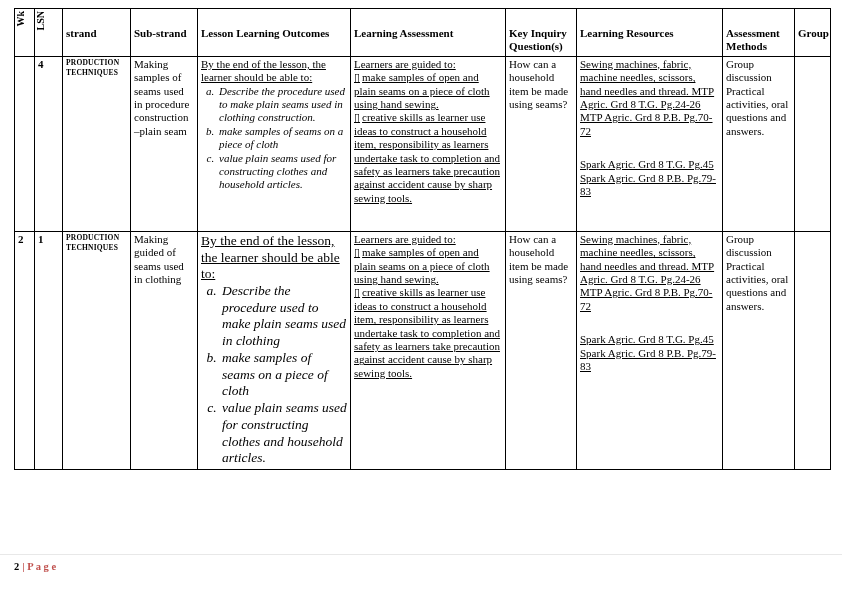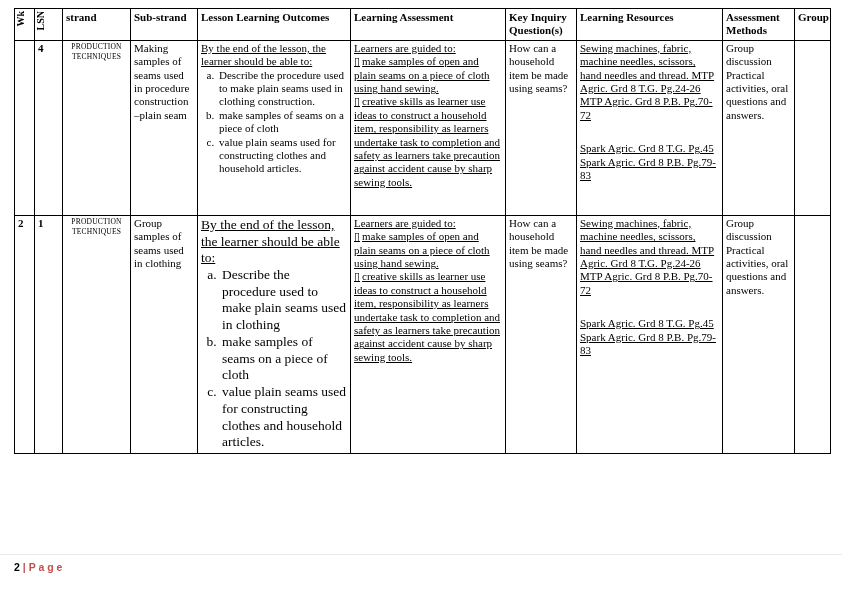--- a/index.html
+++ b/index.html
@@ -18,61 +18,61 @@
   }
   th, td {
     border: 1px solid #000;
     vertical-align: top;
     padding: 1px 3px 2px 3px;
     font-size: 11px;
     line-height: 1.22;
     overflow: hidden;
     text-align: left;
   }
-  thead th { font-weight: bold; height: 28px; padding-top: 2px; }
+  thead th { font-weight: bold; height: 28px; padding-top: 18px; }
   tbody tr.r1 { height: 175px; }
   tbody tr.r2 { height: 230px; }
 
   th.vert { padding: 2px 1px; }
   th.vert .v {
     display: inline-block;
     writing-mode: vertical-rl;
     transform: rotate(180deg);
     font-weight: bold;
     font-size: 10px;
     line-height: 1;
   }
 
   td p { margin: 0; text-decoration: underline; }
   .num { font-weight: bold; }
   .strand-cell {
-    font-weight: normal;
+    font-weight: bold;
     font-size: 7.5px;
     line-height: 1.35;
     letter-spacing: 0.2px;
-    text-align: center;
   }
   ol.alpha {
     margin: 0;
     padding-left: 16px;
     list-style-type: lower-alpha;
+    font-style: italic;
   }
   ol.alpha li { padding-left: 2px; }
   .big { font-size: 13.5px; line-height: 1.24; }
   .big ol.alpha { padding-left: 19px; }
   .blt { margin-right: 2px; }
   .gap { margin-top: 20px; }
 
   .footer-rule {
     position: absolute; left: 0; top: 554px; width: 842px;
     border-top: 1px solid #e8e8e8;
   }
   .footer {
     position: absolute; left: 14px; top: 561px;
-    font-family: Liberation Sans, sans-serif;
+    font-family: Liberation Serif, serif;
     font-size: 10.5px; font-weight: bold;
   }
   .pg-num { color: #000; }
   .pg-label { color: #C0504D; margin-left: 3px; }
 </style>
 </head>
 <body>
 
 <div class="page">
 
@@ -129,21 +129,21 @@
           <p class="gap">Spark Agric. Grd 8 T.G. Pg.45 Spark Agric. Grd 8 P.B. Pg.79-83</p>
         </td>
         <td>Group discussion Practical activities, oral questions and answers.</td>
         <td></td>
       </tr>
 
       <tr class="r2">
         <td class="num">2</td>
         <td class="num">1</td>
         <td class="strand-cell">PRODUCTION TECHNIQUES</td>
-        <td>Group samples of seams used in clothing</td>
+        <td>Making guided of seams used in clothing</td>
         <td class="big">
           <p>By the end of the lesson, the learner should be able to:</p>
           <ol class="alpha">
             <li>Describe the procedure used to make plain seams used in clothing</li>
             <li>make samples of seams on a piece of cloth</li>
             <li>value plain seams used for constructing clothes and household articles.</li>
           </ol>
         </td>
         <td>
           <p>Learners are guided to:</p>

